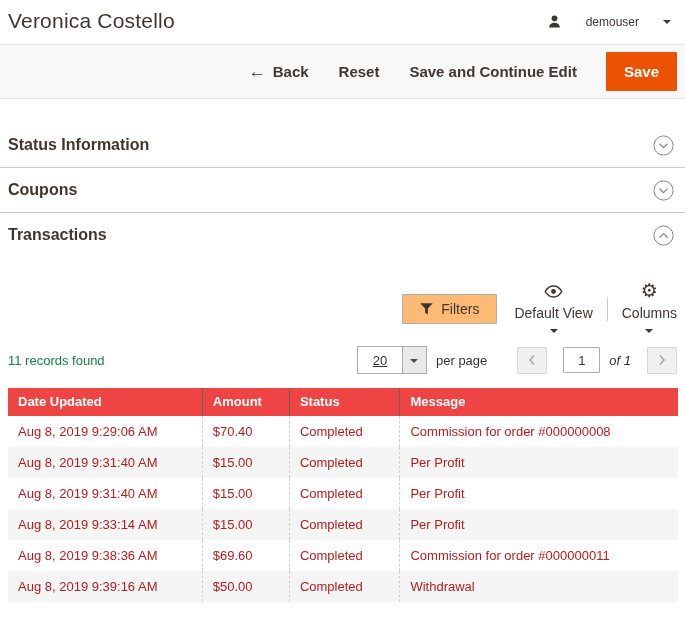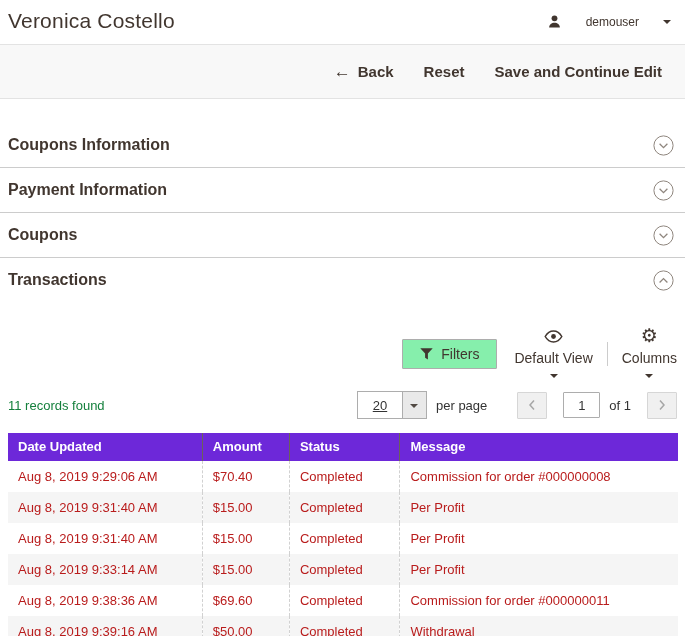--- a/index.html
+++ b/index.html
@@ -59,21 +59,21 @@
   .acc-item:last-child { border-bottom: none; }
   .acc-title { font-size: 16px; font-weight: 600; color: #41362f; }
 
   
   .grid-toolbar {
     display: flex; justify-content: flex-end; align-items: center;
     margin-top: 27px; padding-right: 8px;
   }
   .filters-btn {
     display: inline-flex; align-items: center; gap: 8px;
-    background: #86efac; border: 1px solid #adadad; border-radius: 1px;
+    background: #fdba74; border: 1px solid #adadad; border-radius: 1px;
     font-family: "Liberation Sans", sans-serif;
     font-size: 14px; color: #41362f; padding: 6px 17px; cursor: pointer;
     margin-right: 17px;
   }
   .ctrl {
     display: inline-flex; align-items: center; gap: 7px;
     font-size: 14px; color: #41362f; cursor: pointer; flex-direction: column;
   }
   .gear-glyph { font-size: 19px; line-height: 14px; color: #41362f; }
   .vdivider { width: 1px; height: 24px; background: #ccc; margin: 0 14px; }
@@ -99,27 +99,27 @@
   .pager-btn {
     width: 30px; height: 27px; background: #f0f0f0; border: 1px solid #d6d6d6;
     display: inline-flex; align-items: center; justify-content: center;
     cursor: default; border-radius: 1px;
   }
   .page-input {
     width: 37px; height: 26px; border: 1px solid #adadad; border-radius: 1px;
     text-align: center; font-size: 13px; font-family: "Liberation Sans", sans-serif;
     color: #333; margin: 0 9px 0 16px;
   }
-  .of-label { margin-right: 16px; }
+  .of-label { margin-right: 16px; font-style: italic; }
 
   
   .grid-table-wrap { margin: 14px 7px 0 8px; }
   table { width: 100%; border-collapse: collapse; table-layout: fixed; }
   thead th {
-    background: #6d28d9; color: #fff; text-align: left;
+    background: #ef4444; color: #fff; text-align: left;
     font-size: 13px; font-weight: 600; padding: 6px 10px 7px;
     border-left: 1px solid #6b625b;
   }
   thead th:first-child { border-left: none; }
   col.c-date { width: 29%; } col.c-amount { width: 13%; }
   col.c-status { width: 16.5%; } col.c-message { width: 41.5%; }
   tbody td {
     font-size: 13px; color: #b91c1c; padding: 8px 10px;
     border-left: 1px dashed #d1d1d1; line-height: 15px;
     white-space: nowrap; overflow: hidden;
@@ -144,43 +144,35 @@
     </div>
   </div>
 
   <div class="page-actions">
     <button class="action-text">
       <span class="back-arrow">←</span>
       <span>Back</span>
     </button>
     <button class="action-text">Reset</button>
     <button class="action-text">Save and Continue Edit</button>
+    <button class="action-primary">Save</button>
   </div>
 
   <div class="accordion">
 
     <div class="acc-item">
       <div class="acc-header">
-        <span class="acc-title">Coupons Information</span>
+        <span class="acc-title">Status Information</span>
         <svg width="21" height="21" viewBox="0 0 21 21">
           <circle cx="10.5" cy="10.5" r="9.6" fill="none" stroke="#8f867e" stroke-width="1"></circle>
           <polyline points="6.6,8.8 10.5,12.7 14.4,8.8" fill="none" stroke="#8f867e" stroke-width="1.3"></polyline>
         </svg>
       </div>
     </div>
 
-    <div class="acc-item">
-      <div class="acc-header">
-        <span class="acc-title">Payment Information</span>
-        <svg width="21" height="21" viewBox="0 0 21 21">
-          <circle cx="10.5" cy="10.5" r="9.6" fill="none" stroke="#8f867e" stroke-width="1"></circle>
-          <polyline points="6.6,8.8 10.5,12.7 14.4,8.8" fill="none" stroke="#8f867e" stroke-width="1.3"></polyline>
-        </svg>
-      </div>
-    </div>
 
     <div class="acc-item">
       <div class="acc-header">
         <span class="acc-title">Coupons</span>
         <svg width="21" height="21" viewBox="0 0 21 21">
           <circle cx="10.5" cy="10.5" r="9.6" fill="none" stroke="#8f867e" stroke-width="1"></circle>
           <polyline points="6.6,8.8 10.5,12.7 14.4,8.8" fill="none" stroke="#8f867e" stroke-width="1.3"></polyline>
         </svg>
       </div>
     </div>

